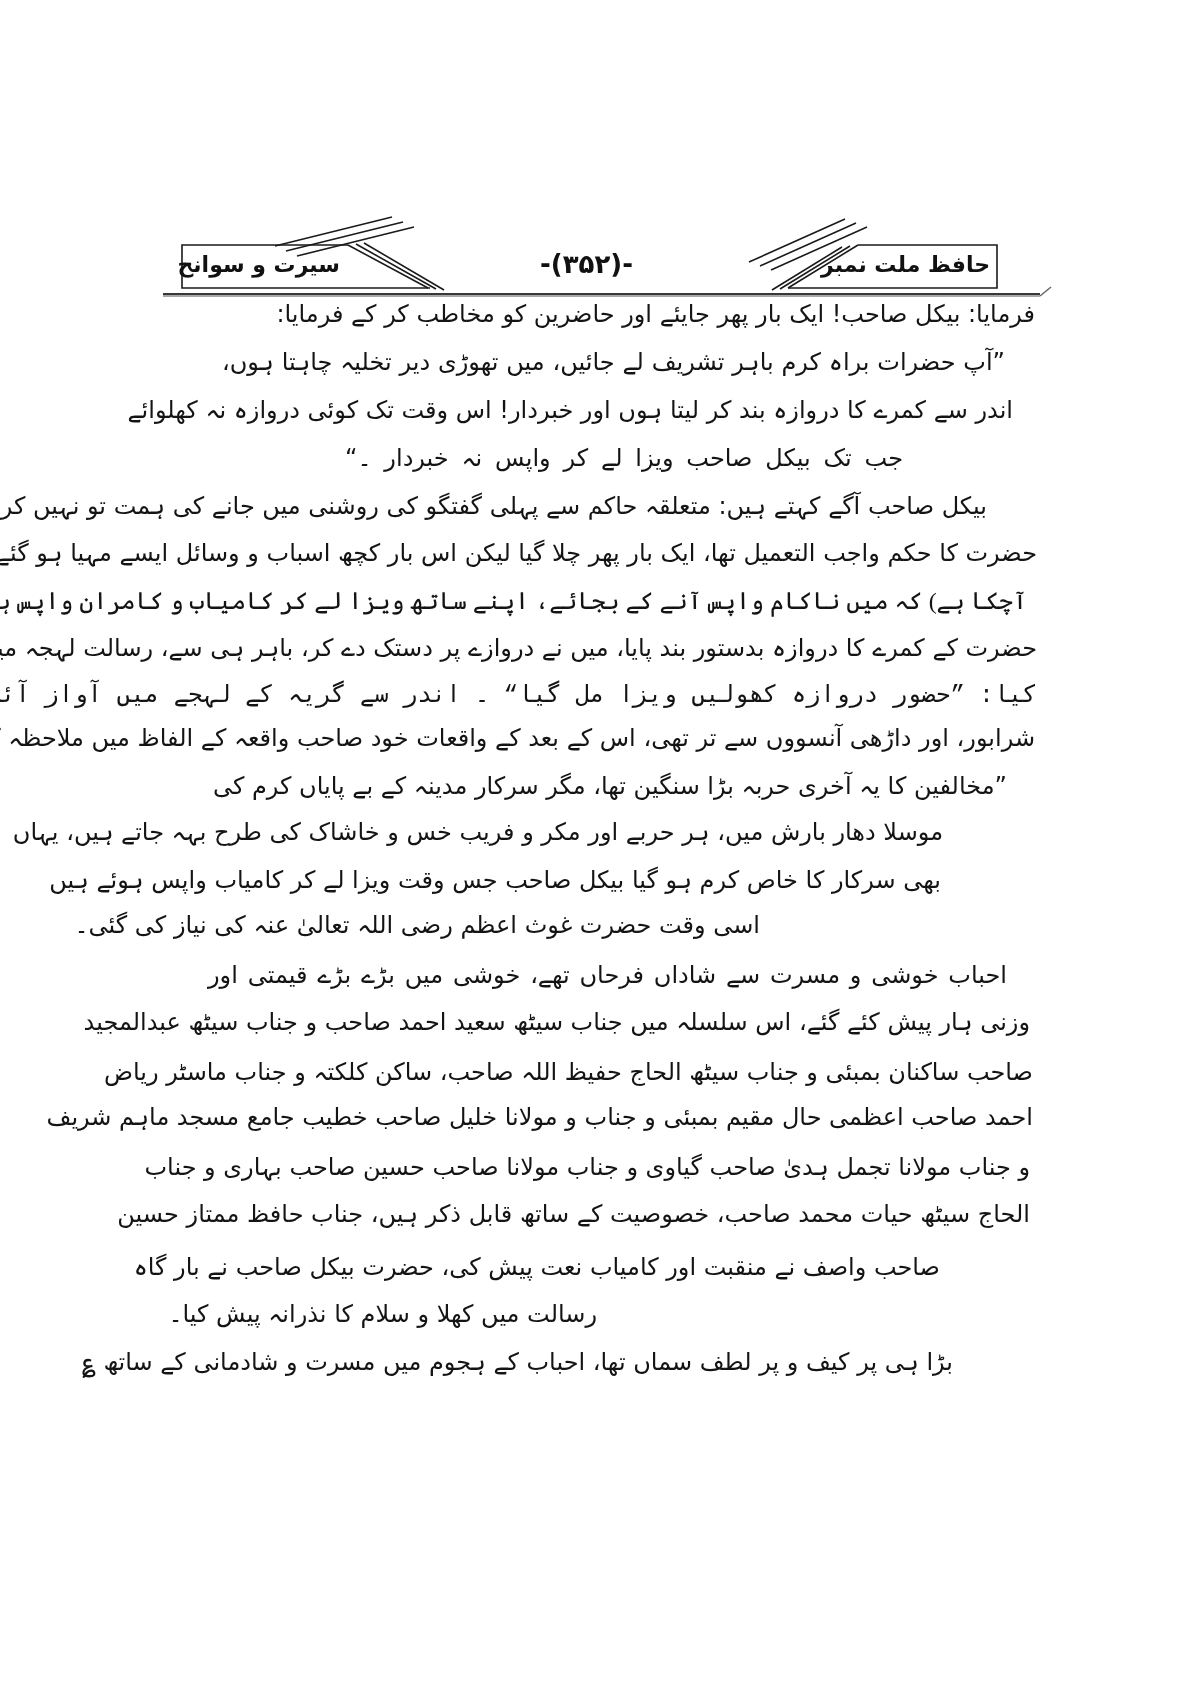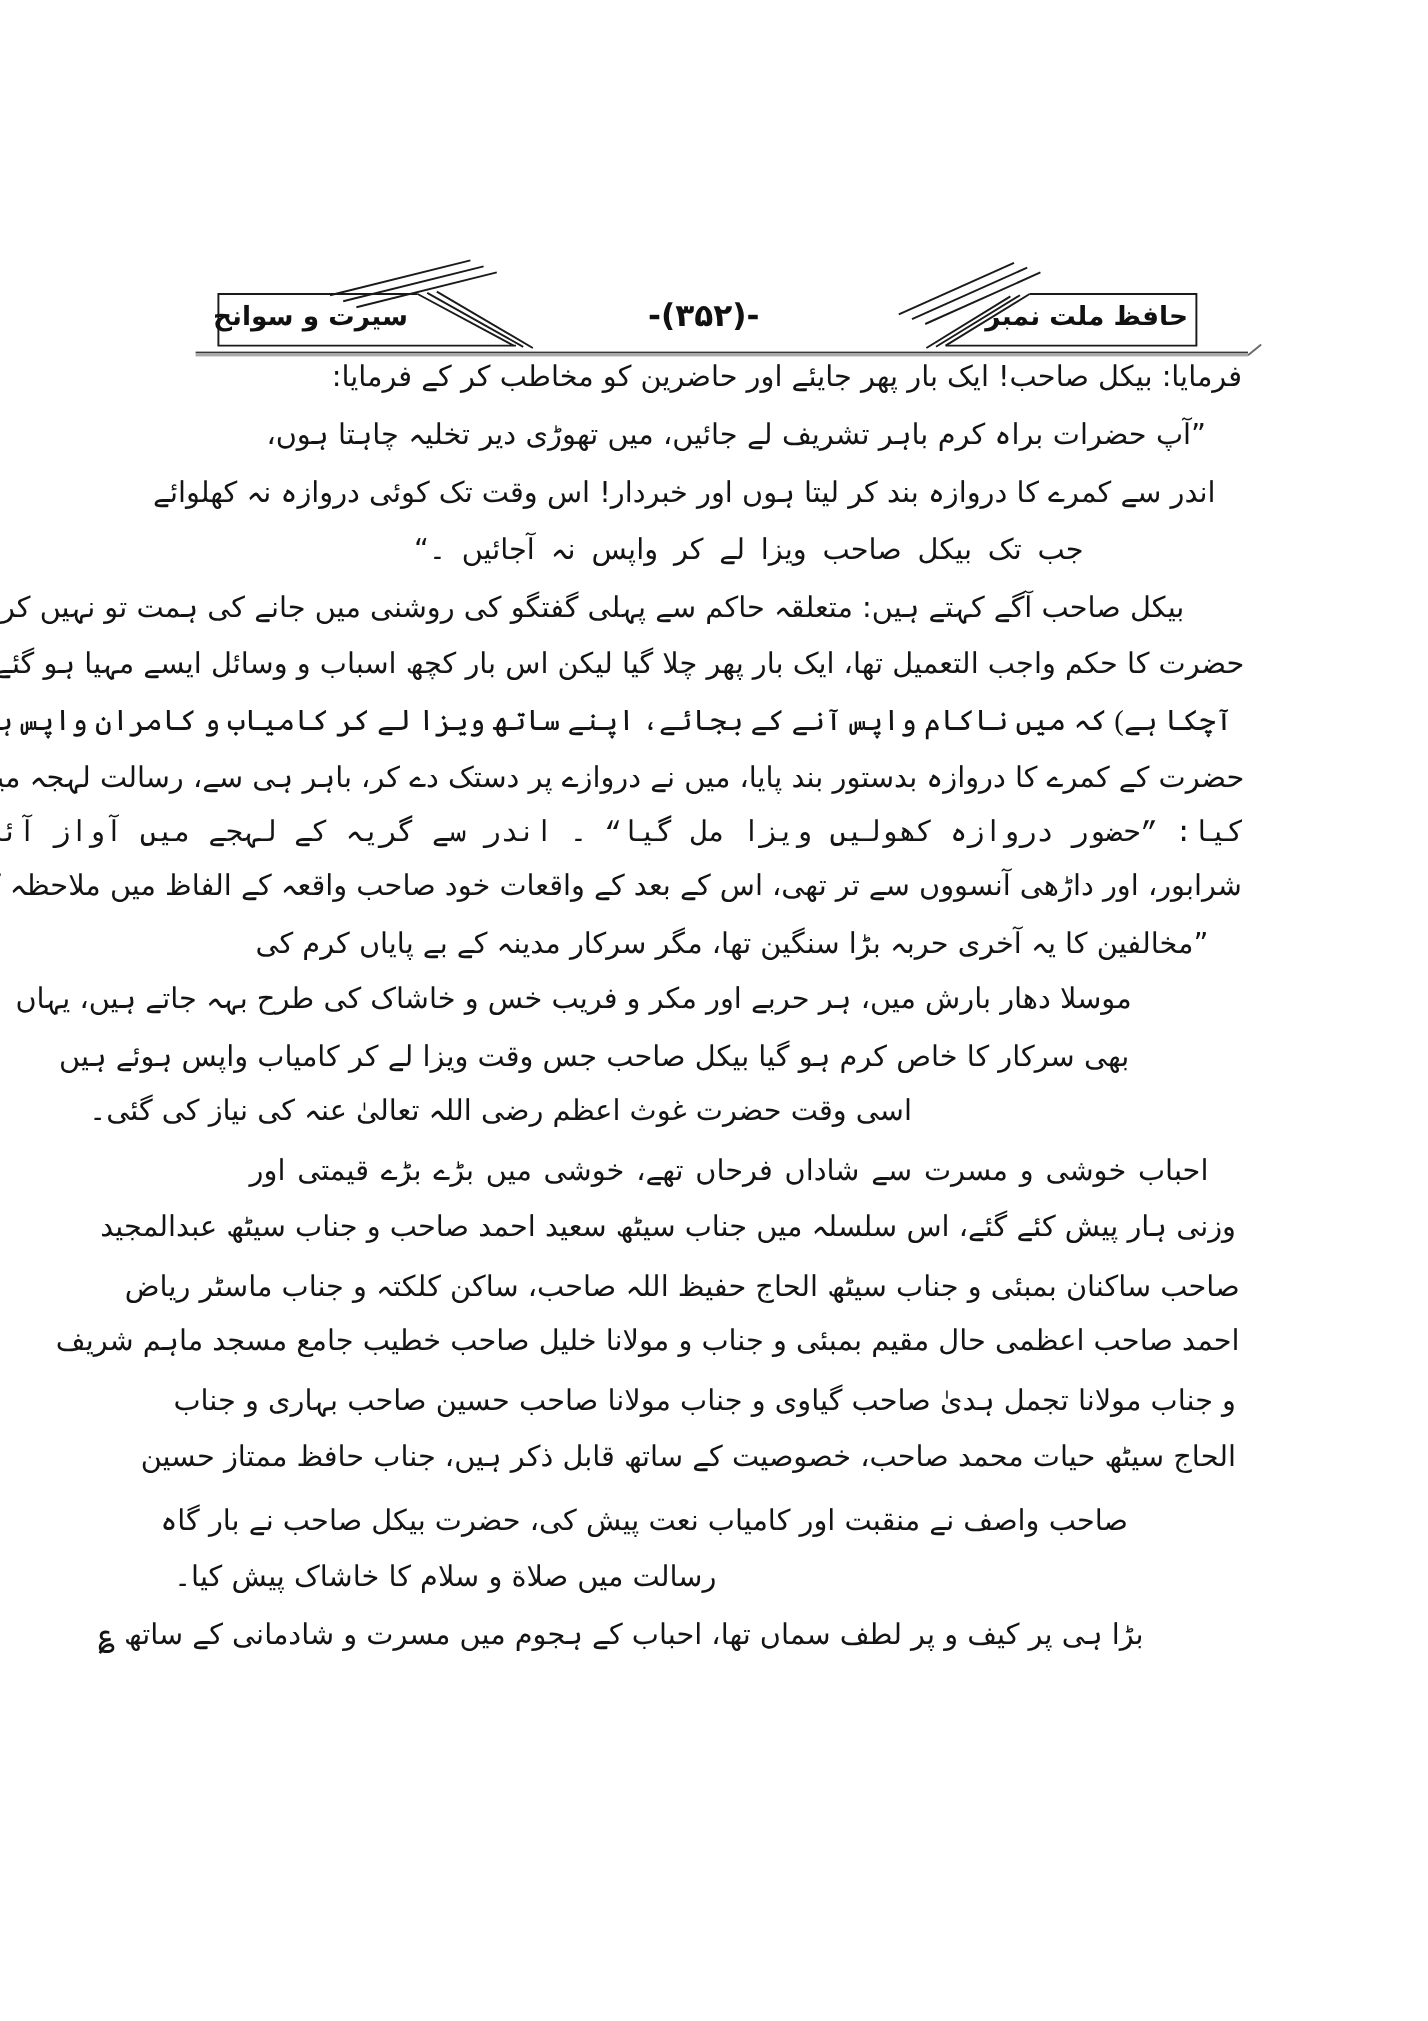--- a/index.html
+++ b/index.html
@@ -87,35 +87,35 @@
   <div class="page-num">-(۳۵۲)-</div>
 
   <div class="hdr-label left-tab">سیرت و سوانح</div>
 
   <div class="ridge"></div>
 
   <div class="body-text">
       <div class="bline" style="top: 298px; right: 155px; left: 425px;">فرمایا: بیکل صاحب! ایک بار پھر جایئے اور حاضرین کو مخاطب کر کے فرمایا:</div>
       <div class="bline" style="top: 346px; right: 185px; left: 222px;">”آپ حضرات براہ کرم باہر تشریف لے جائیں، میں تھوڑی دیر تخلیہ چاہتا ہوں،</div>
       <div class="bline" style="top: 394px; right: 177px; left: 218px;">اندر سے کمرے کا دروازہ بند کر لیتا ہوں اور خبردار! اس وقت تک کوئی دروازہ نہ کھلوائے</div>
-      <div class="bline" style="top: 442px; right: 287px; left: 345px;">جب تک بیکل صاحب ویزا لے کر واپس نہ آجائیں ۔“</div>
+      <div class="bline" style="top: 442px; right: 287px; left: 345px;">جب تک بیکل صاحب ویزا لے کر واپس نہ خبردار ۔“</div>
       <div class="bline" style="top: 490px; right: 203px; left: 180px;">بیکل صاحب آگے کہتے ہیں: متعلقہ حاکم سے پہلی گفتگو کی روشنی میں جانے کی ہمت تو نہیں کرتا لیکن</div>
       <div class="bline" style="top: 537px; right: 153px; left: 168px;">حضرت کا حکم واجب التعمیل تھا، ایک بار پھر چلا گیا لیکن اس بار کچھ اسباب و وسائل ایسے مہیا ہو گئے (جن کا پہلے ذکر</div>
       <div class="bline" style="top: 585px; right: 163px; left: 172px; font-family: Liberation Serif, serif;">آچکا ہے) کہ میں ناکام واپس آنے کے بجائے، اپنے ساتھ ویزا لے کر کامیاب و کامران واپس ہوا، تو میں نے</div>
       <div class="bline" style="top: 632px; right: 153px; left: 170px;">حضرت کے کمرے کا دروازہ بدستور بند پایا، میں نے دروازے پر دستک دے کر، باہر ہی سے، رسالت لہجہ میں عرض</div>
       <div class="bline" style="top: 680px; right: 153px; left: 166px; font-family: Liberation Mono, monospace;">کیا: ”حضور دروازہ کھولیں ویزا مل گیا“ ۔ اندر سے گریہ کے لہجے میں آواز آئی الحمد اللہ! دروازہ کھلا حضرت پسینے میں</div>
       <div class="bline" style="top: 722px; right: 155px; left: 178px;">شرابور، اور داڑھی آنسووں سے تر تھی، اس کے بعد کے واقعات خود صاحب واقعہ کے الفاظ میں ملاحظہ کریں:</div>
       <div class="bline" style="top: 770px; right: 183px; left: 290px; margin-left: 16px;">”مخالفین کا یہ آخری حربہ بڑا سنگین تھا، مگر سرکار مدینہ کے بے پایاں کرم کی</div>
       <div class="bline" style="top: 816px; right: 247px; left: 178px;">موسلا دھار بارش میں، ہر حربے اور مکر و فریب خس و خاشاک کی طرح بہہ جاتے ہیں، یہاں</div>
       <div class="bline" style="top: 864px; right: 249px; left: 178px;">بھی سرکار کا خاص کرم ہو گیا بیکل صاحب جس وقت ویزا لے کر کامیاب واپس ہوئے ہیں</div>
       <div class="bline" style="top: 909px; right: 430px; left: 218px;">اسی وقت حضرت غوث اعظم رضی اللہ تعالیٰ عنہ کی نیاز کی گئی۔</div>
       <div class="bline" style="top: 959px; right: 183px; left: 208px;">احباب خوشی و مسرت سے شاداں فرحاں تھے، خوشی میں بڑے بڑے قیمتی اور</div>
       <div class="bline" style="top: 1006px; right: 160px; left: 177px;">وزنی ہار پیش کئے گئے، اس سلسلہ میں جناب سیٹھ سعید احمد صاحب و جناب سیٹھ عبدالمجید</div>
       <div class="bline" style="top: 1056px; right: 157px; left: 175px;">صاحب ساکنان بمبئی و جناب سیٹھ الحاج حفیظ اللہ صاحب، ساکن کلکتہ و جناب ماسٹر ریاض</div>
       <div class="bline" style="top: 1101px; right: 157px; left: 178px;">احمد صاحب اعظمی حال مقیم بمبئی و جناب و مولانا خلیل صاحب خطیب جامع مسجد ماہم شریف</div>
       <div class="bline" style="top: 1151px; right: 160px; left: 178px;">و جناب مولانا تجمل ہدیٰ صاحب گیاوی و جناب مولانا صاحب حسین صاحب بہاری و جناب</div>
       <div class="bline" style="top: 1198px; right: 160px; left: 210px;">الحاج سیٹھ حیات محمد صاحب، خصوصیت کے ساتھ قابل ذکر ہیں، جناب حافظ ممتاز حسین</div>
       <div class="bline" style="top: 1251px; right: 250px; left: 220px;">صاحب واصف نے منقبت اور کامیاب نعت پیش کی، حضرت بیکل صاحب نے بار گاہ</div>
-      <div class="bline" style="top: 1298px; right: 593px; left: 352px;">رسالت میں صلاة و سلام کا خاشاک پیش کیا۔</div>
+      <div class="bline" style="top: 1298px; right: 593px; left: 352px;">رسالت میں کھلا و سلام کا نذرانہ پیش کیا۔</div>
       <div class="bline" style="top: 1346px; right: 237px; left: 223px;">بڑا ہی پر کیف و پر لطف سماں تھا، احباب کے ہجوم میں مسرت و شادمانی کے ساتھ ؏</div>
     </div>
 
 </div>
 
 </body></html>

